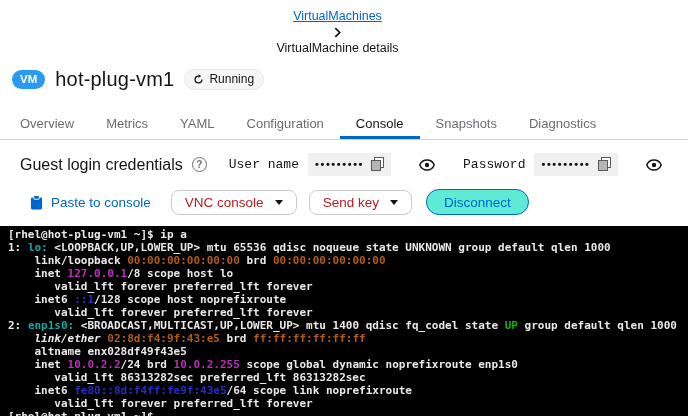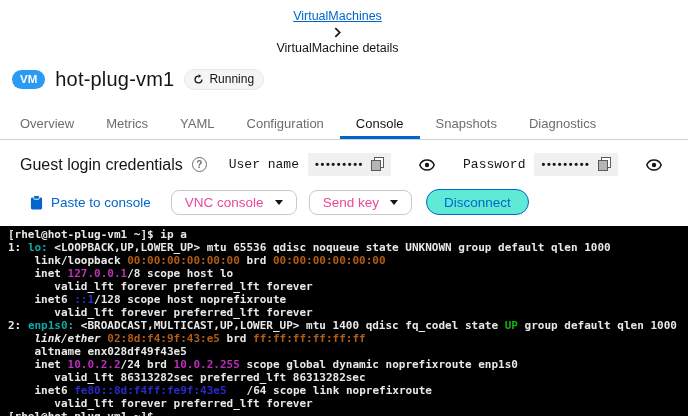--- a/index.html
+++ b/index.html
@@ -33,21 +33,21 @@
   .help-icon { width:15px; height:15px; border:1px solid #6a6e73; border-radius:50%; color:#6a6e73; font-size:10px; display:inline-flex; align-items:center; justify-content:center; margin-left:9px; cursor:pointer; font-weight:700; }
   .cred-label { font-size:13px; color:#151515;font-family:Liberation Mono, monospace; }
   .ml22 { margin-left:22px; } .ml28 { margin-left:28px; }
   .masked-field { display:inline-flex; align-items:center; gap:7px; background:#f0f0f0; padding:4px 7px 5px; margin-left:9px; }
   .masked-dots { font-size:11px; letter-spacing:1.6px; font-weight:700; color:#151515; line-height:1; }
   .icon-btn { display:inline-flex; align-items:center; cursor:pointer; background:none; border:none; }
 
   
   .actions { display:flex; align-items:center; padding:13px 16px 11px 30px; }
   .paste-btn { display:inline-flex; align-items:center; gap:8px; color:#0066cc; font-size:13.5px; background:none; border:none; cursor:pointer;text-align:right; }
-  .dd-btn { display:inline-flex; align-items:center; gap:11px; height:25px; padding:0 13px; border:1px solid #c9cacb; border-radius:8px; background:#fff; font-size:13.5px; color:#ec4899; cursor:pointer; }
+  .dd-btn { display:inline-flex; align-items:center; gap:11px; height:25px; padding:0 13px; border:1px solid #c9cacb; border-radius:8px; background:#fff; font-size:13.5px; color:#b91c1c; cursor:pointer; }
   .caret { width:0; height:0; border-left:4px solid transparent; border-right:4px solid transparent; border-top:5px solid #151515; margin-top:1px; }
   .vnc { margin-left:20px; } .sendkey { margin-left:12px; }
   .disconnect-btn { margin-left:14px; height:26px; padding:0 17px; border:1.5px solid #0066cc; border-radius:16px; color:#0066cc; font-size:13.5px; background:#5eead4; cursor:pointer; }
 
   
   .terminal { flex:1; background:#000; padding:2px 0 12px 8px; overflow:hidden; cursor:text;
     font-family:"DejaVu Sans Mono",monospace; font-weight:700; font-size:11px; line-height:13px; }
   .term-line { white-space:pre; }
 </style>
 </head>
@@ -156,16 +156,16 @@
     <div class="term-line"><span style="color: rgb(232, 232, 232);">    link/loopback </span><span style="color: rgb(177, 92, 20);">00:00:00:00:00:00</span><span style="color: rgb(232, 232, 232);"> brd </span><span style="color: rgb(177, 92, 20);">00:00:00:00:00:00</span></div>
     <div class="term-line"><span style="color: rgb(232, 232, 232);">    inet </span><span style="color: rgb(188, 46, 188);">127.0.0.1</span><span style="color: rgb(232, 232, 232);">/8 scope host lo</span></div>
     <div class="term-line"><span style="color: rgb(232, 232, 232);">       valid_lft forever preferred_lft forever</span></div>
     <div class="term-line"><span style="color: rgb(232, 232, 232);">    inet6 </span><span style="color: rgb(42, 42, 201);">::1</span><span style="color: rgb(232, 232, 232);">/128 scope host noprefixroute</span></div>
     <div class="term-line"><span style="color: rgb(232, 232, 232);">       valid_lft forever preferred_lft forever</span></div>
     <div class="term-line"><span style="color: rgb(232, 232, 232);">2: </span><span style="color: rgb(15, 167, 167);">enp1s0:</span><span style="color: rgb(232, 232, 232); margin-top: 20px;"> &lt;BROADCAST,MULTICAST,UP,LOWER_UP&gt; mtu 1400 qdisc fq_codel state </span><span style="color: rgb(18, 178, 18);">UP</span><span style="color: rgb(232, 232, 232);"> group default qlen 1000</span></div>
     <div class="term-line"><span style="color: rgb(232, 232, 232); font-style: italic;">    link/ether </span><span style="color: rgb(177, 92, 20);">02:8d:f4:9f:43:e5</span><span style="color: rgb(232, 232, 232);"> brd </span><span style="color: rgb(177, 92, 20);">ff:ff:ff:ff:ff:ff</span></div>
     <div class="term-line"><span style="color: rgb(232, 232, 232);">    altname enx028df49f43e5</span></div>
     <div class="term-line"><span style="color: rgb(232, 232, 232);">    inet </span><span style="color: rgb(188, 46, 188);">10.0.2.2</span><span style="color: rgb(232, 232, 232);">/24 brd </span><span style="color: rgb(188, 46, 188);">10.0.2.255</span><span style="color: rgb(232, 232, 232);"> scope global dynamic noprefixroute enp1s0</span></div>
     <div class="term-line"><span style="color: rgb(232, 232, 232);">       valid_lft 86313282sec preferred_lft 86313282sec</span></div>
-    <div class="term-line"><span style="color: rgb(232, 232, 232);">    inet6 </span><span style="color: rgb(42, 42, 201);">fe80::8d:f4ff:fe9f:43e5</span><span style="color: rgb(232, 232, 232); margin-left: 20px;">/64 scope link noprefixroute</span></div>
+    <div class="term-line"><span style="color: rgb(232, 232, 232);">    inet6 </span><span style="color: rgb(42, 42, 201);">fe80::8d:f4ff:fe9f:43e5</span><span style="color: rgb(232, 232, 232);">/64 scope link noprefixroute</span></div>
     <div class="term-line"><span style="color: rgb(232, 232, 232);">       valid_lft forever preferred_lft forever</span></div>
     <div class="term-line"><span style="color: rgb(232, 232, 232);">[rhel@hot-plug-vm1 ~]$ </span></div>
   </div>
 
 </body></html>

